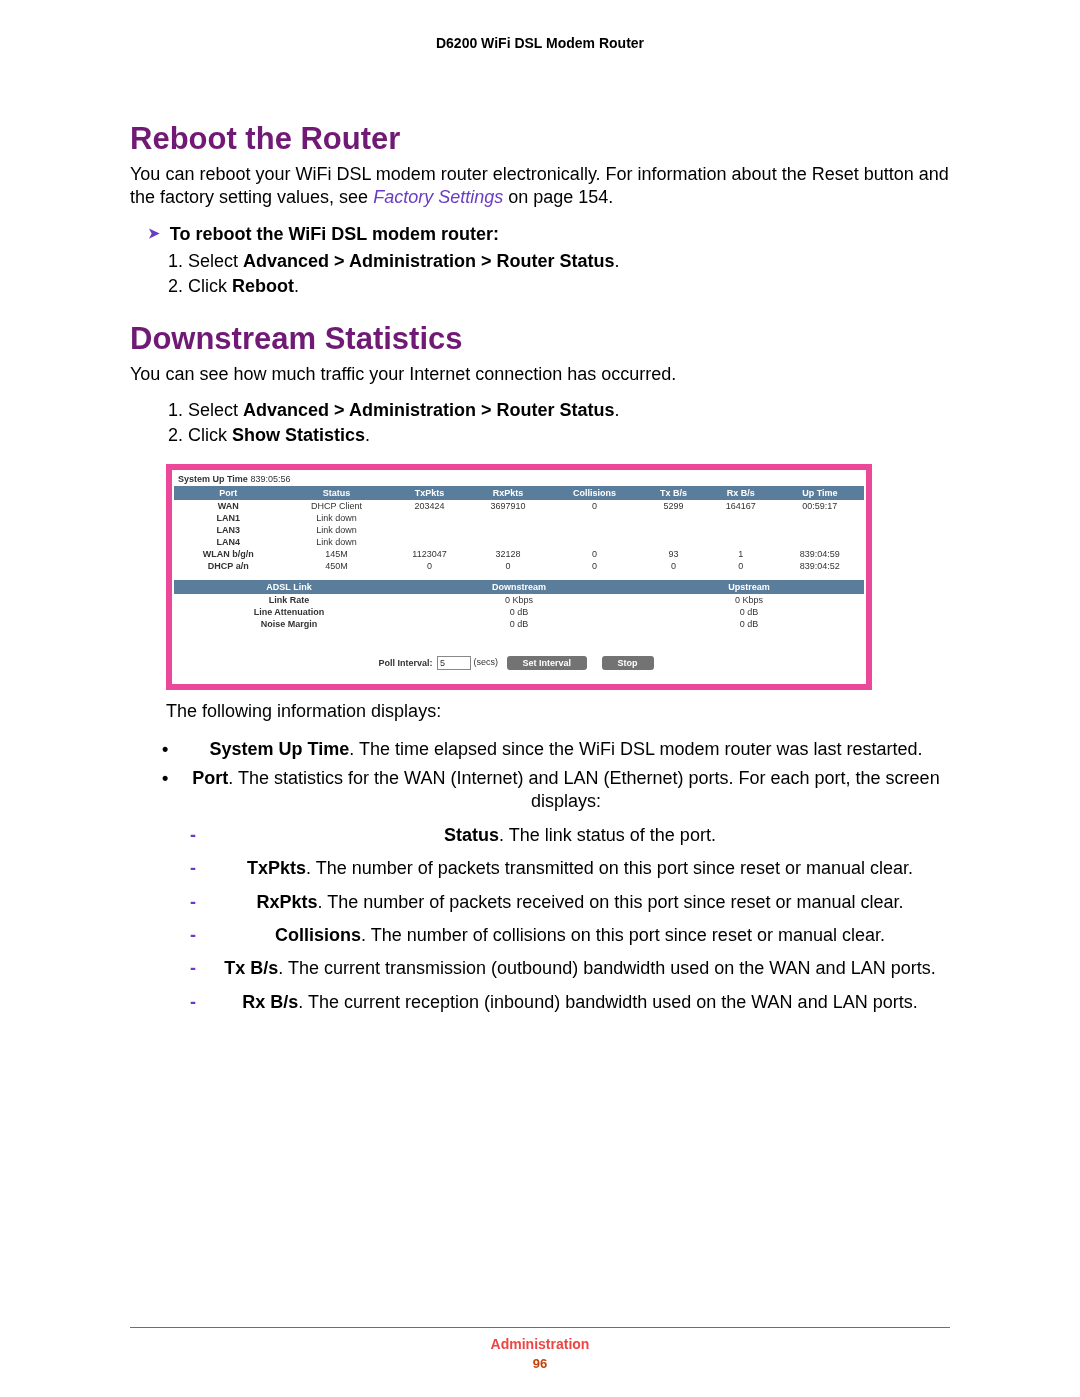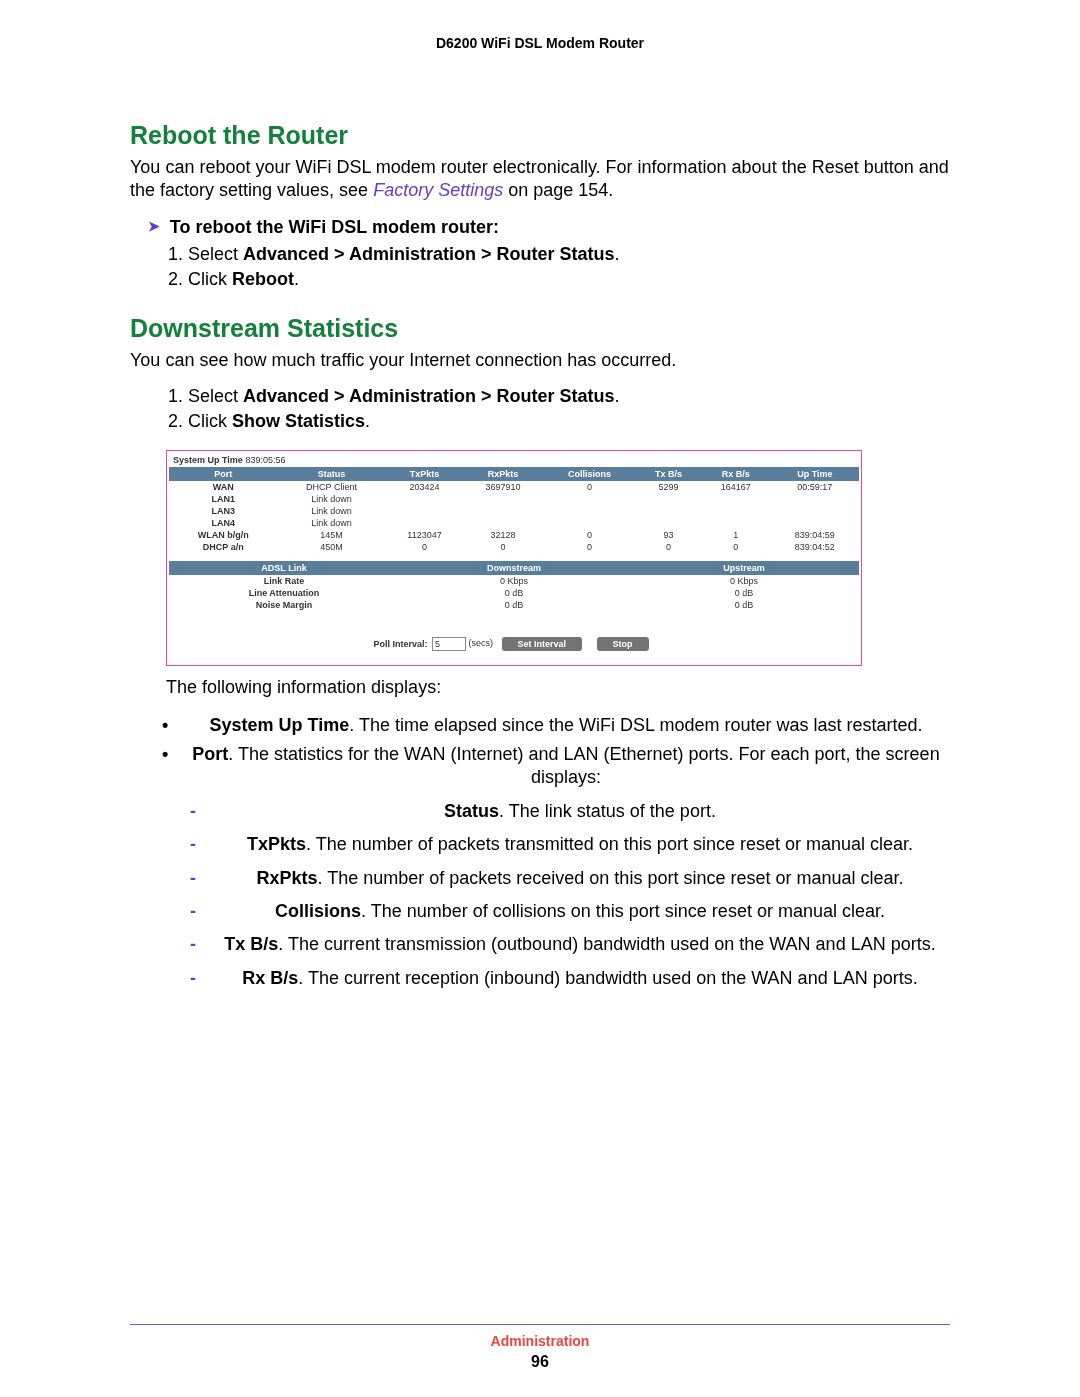--- a/index.html
+++ b/index.html
@@ -17,23 +17,23 @@
     position: relative;
     color:#000;
   }
   .doc-header {
     text-align: center;
     font-weight: bold;
     font-size: 14px;
     margin-bottom: 70px;
   }
   h2.section {
-    color: #15803d;
-    font-weight: bold;
-    font-size: 25px;
+    color: #701a75;
+    font-weight: bold;
+    font-size: 31px;
     margin: 24px 0 6px 0;
     font-family: "Trebuchet MS", Arial, sans-serif;
   }
   p.body {
     font-size: 18px;
     line-height: 1.3;
     margin: 4px 0 14px 0;
   }
   .cross-ref { color: #6a3cc4; font-style: italic; }
   .proc {
@@ -43,21 +43,21 @@
   }
   .proc .arrow { color:#6a3cc4; font-weight: bold; margin-right: 10px; font-size:14px; display:inline-block; transform:translateY(-2px);}
   ol.steps {
     margin: 4px 0 18px 36px;
     padding-left: 22px;
     font-size: 18px;
   }
   ol.steps li { margin: 4px 0; }
   .bold { font-weight: bold; }
   .stats-box {
-    border: 1px solid #ec4899;
+    border: 6px solid #ec4899;
     width: 690px;
     margin: 10px 0 10px 36px;
     padding: 2px 2px 14px 2px;
     font-size: 9px;
     font-family: Arial, sans-serif;
     color:#333;
   }
   .uptime-line { font-size: 9px; font-weight: bold; padding: 2px 4px; }
   .uptime-line .val { font-weight: normal; }
   table.stat {
@@ -169,21 +169,21 @@
     left: 0;
     width: 100%;
     text-align: center;
   }
   .footer-line {
     border-top: 1px solid #6a5ce0;
     width: 820px;
     margin: 0 auto 8px auto;
   }
   .footer-text { color: #ef4444; font-weight: bold; font-size: 14px; }
-  .footer-page { color: #000000; font-weight: bold; font-size: 16px; margin-top:4px;}
+  .footer-page { color: #c2410c; font-weight: bold; font-size: 13px; margin-top:4px;}
 </style>
 </head>
 <body>
 
 <div class="page">
 
   <div class="doc-header">D6200 WiFi DSL Modem Router</div>
 
   <h2 class="section">Reboot the Router</h2>
   <p class="body">

